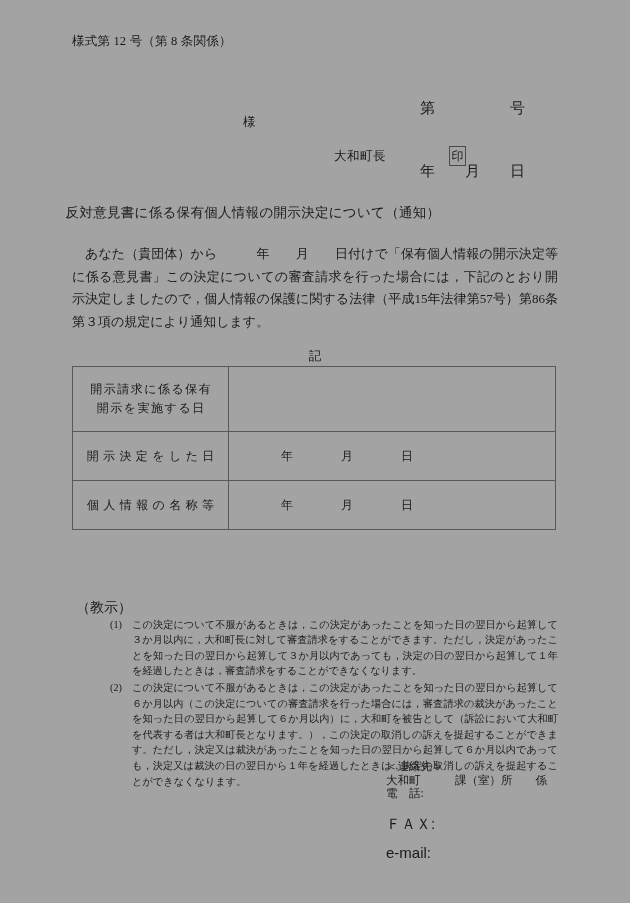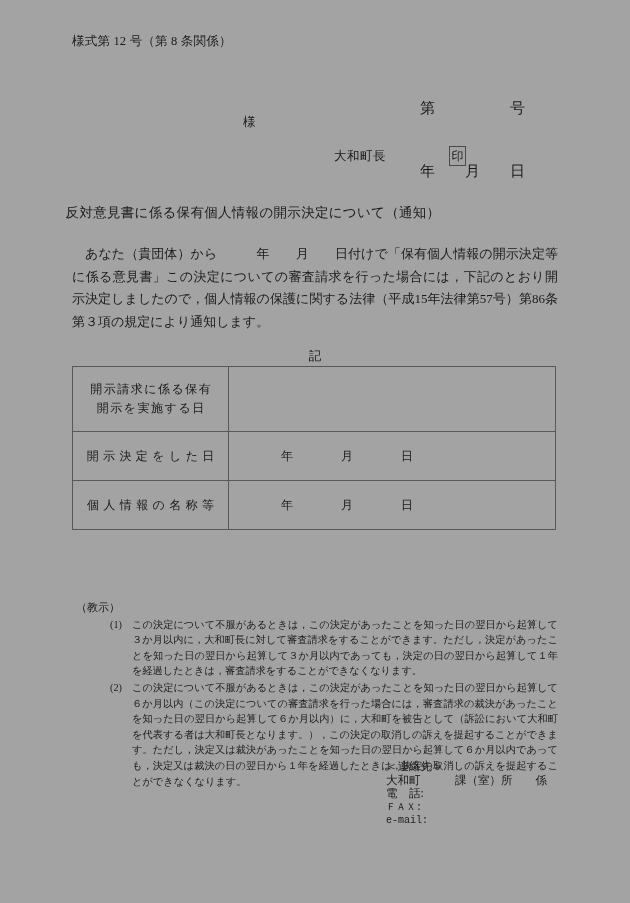--- a/index.html
+++ b/index.html
@@ -130,21 +130,21 @@
   .notice {
     position: absolute;
     left: 72px;
     top: 600px;
     width: 486px;
     font-size: 10.2px;
     line-height: 15.6px;
   }
   .notice-head {
     margin-left: 4px;
-    font-size: 11px;
+    font-size: 14px;
   }
   .notice-item {
     display: flex;
     margin-top: 1px;
     margin-left: 38px;
   }
   .notice-marker {
     flex: 0 0 auto;
     width: 22px;
   }
@@ -155,21 +155,21 @@
 
   
   .contact {
     position: absolute;
     left: 386px;
     top: 760px;
     font-size: 11.5px;
     line-height: 13.6px;
   }
   .contact .line { display: block; white-space: pre; }
-  .contact .mono { font-family: Liberation Mono, monospace; font-size: 10px; }
+  .contact .mono { font-family: Liberation Sans, sans-serif; font-size: 15px; margin-top: 16px; }
 </style>
 </head>
 <body>
 
 <div class="page">
 
   <div class="abs form-no">様式第 12 号（第 8 条関係）</div>
 
   <div class="abs doc-number-block">
     <span class="row">第　　　　　号</span>

